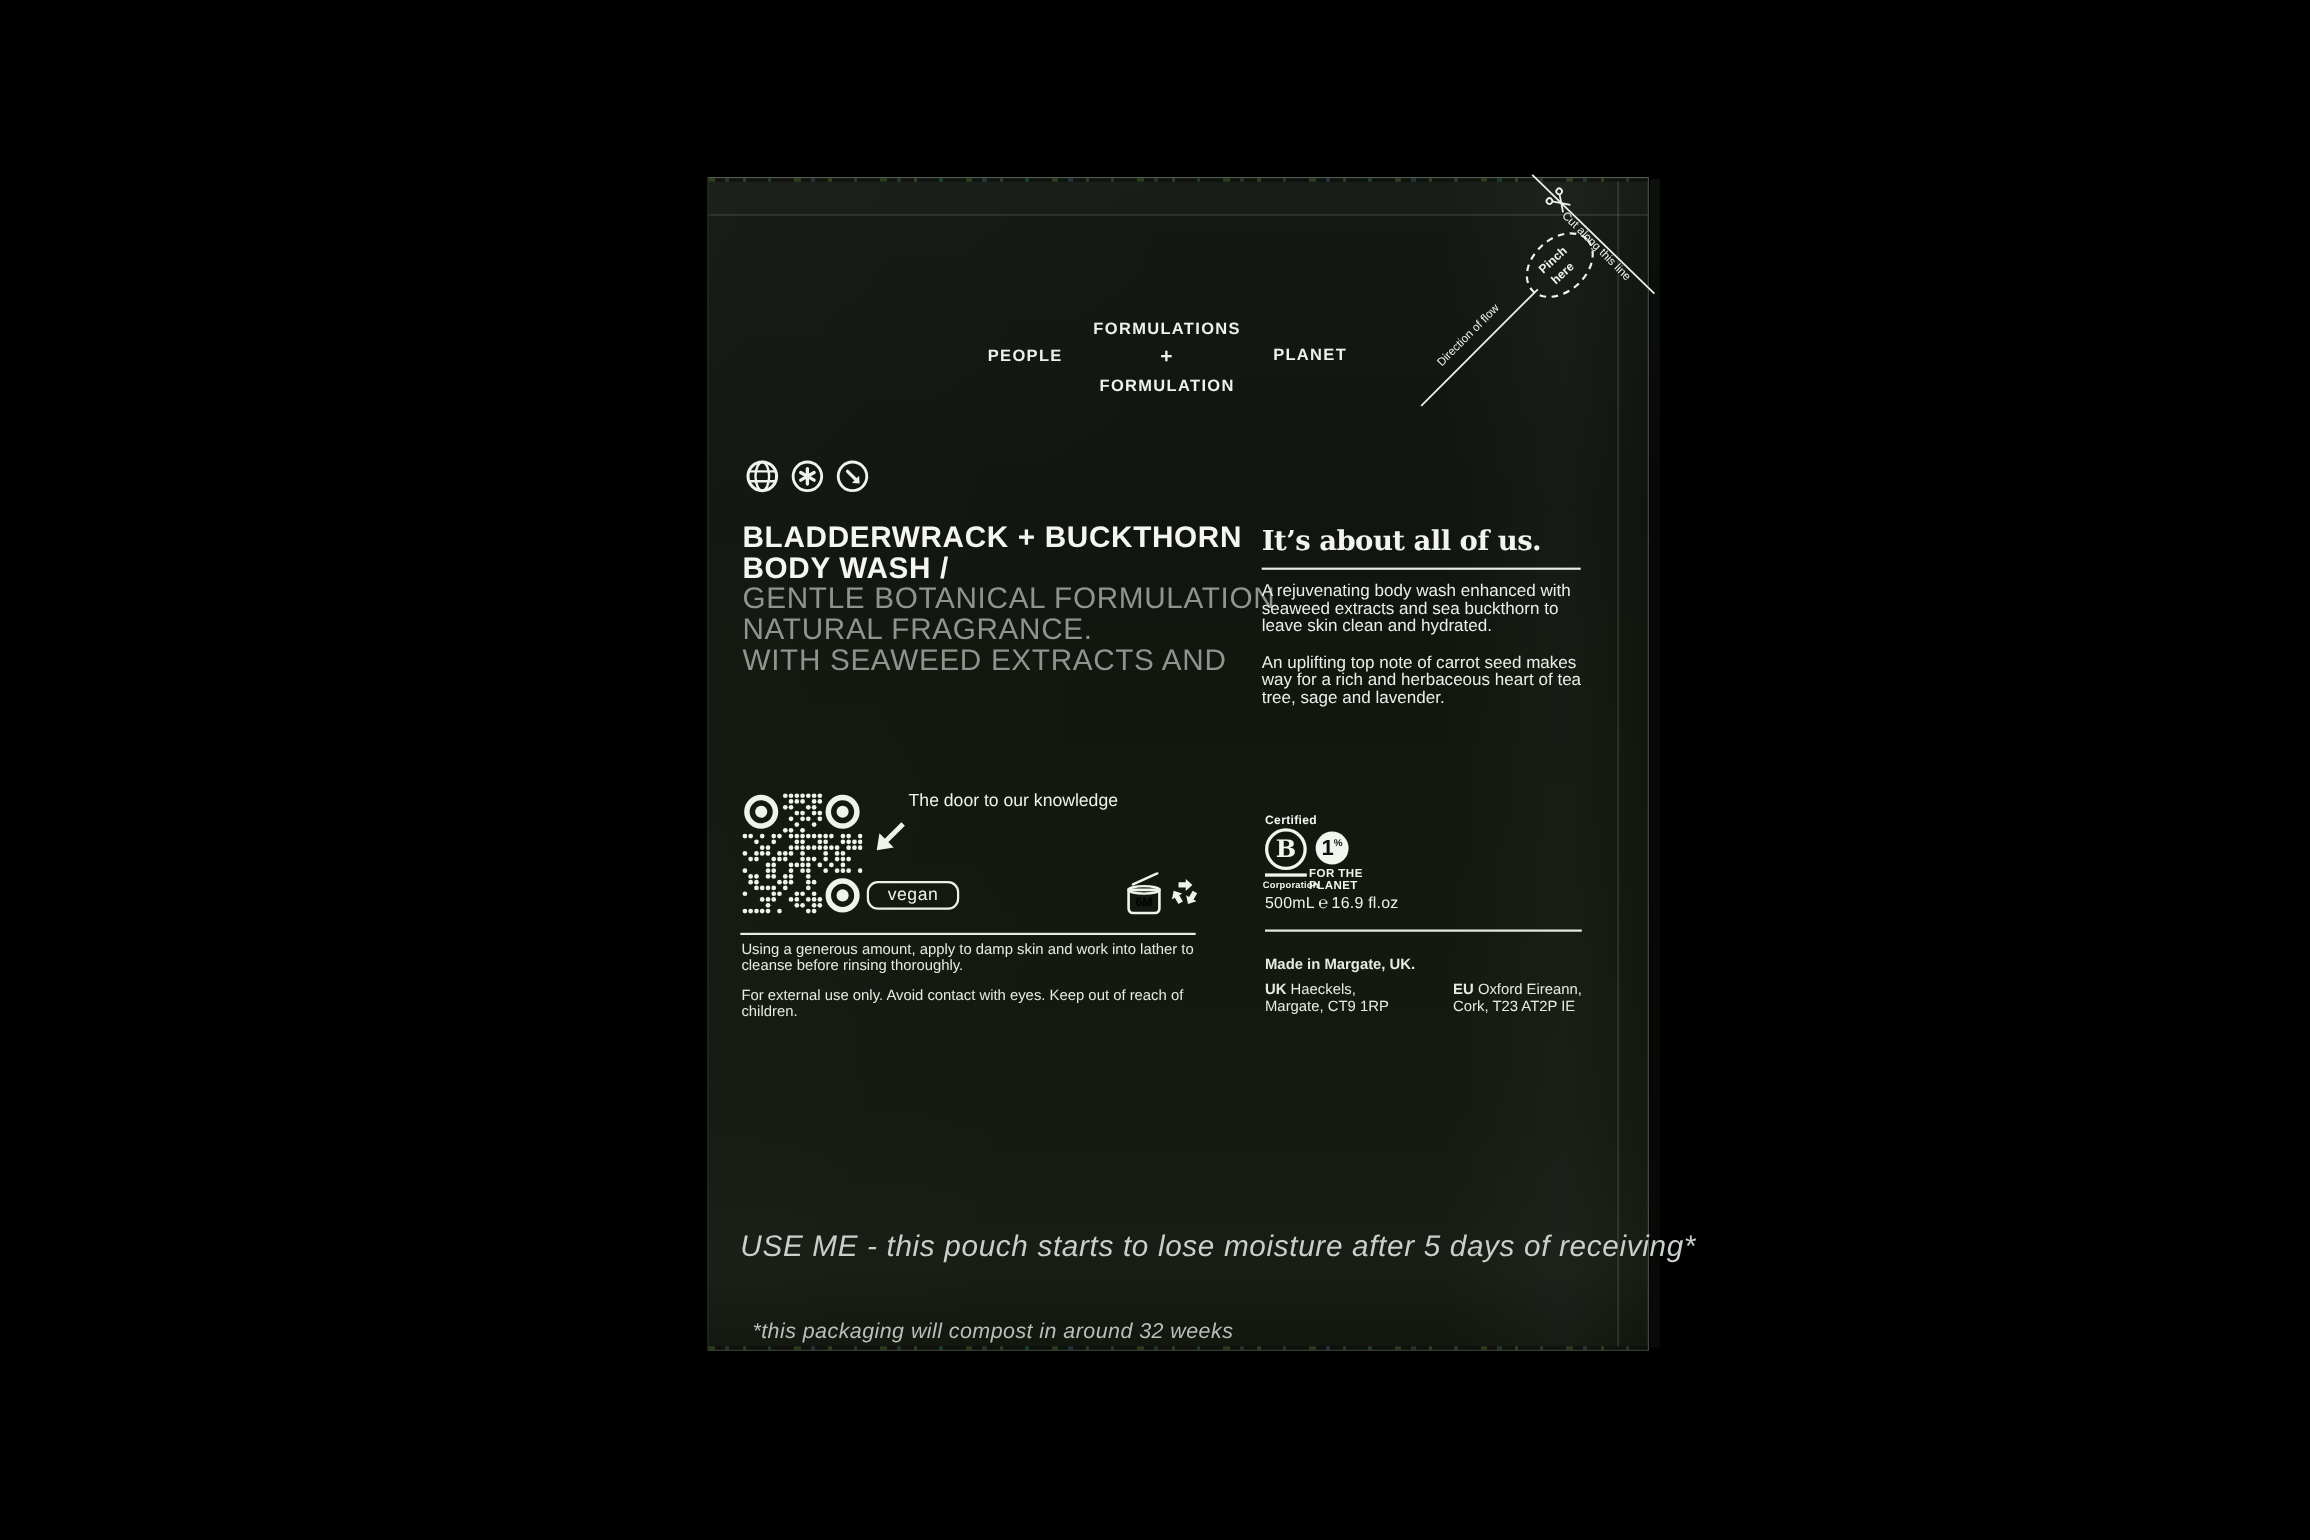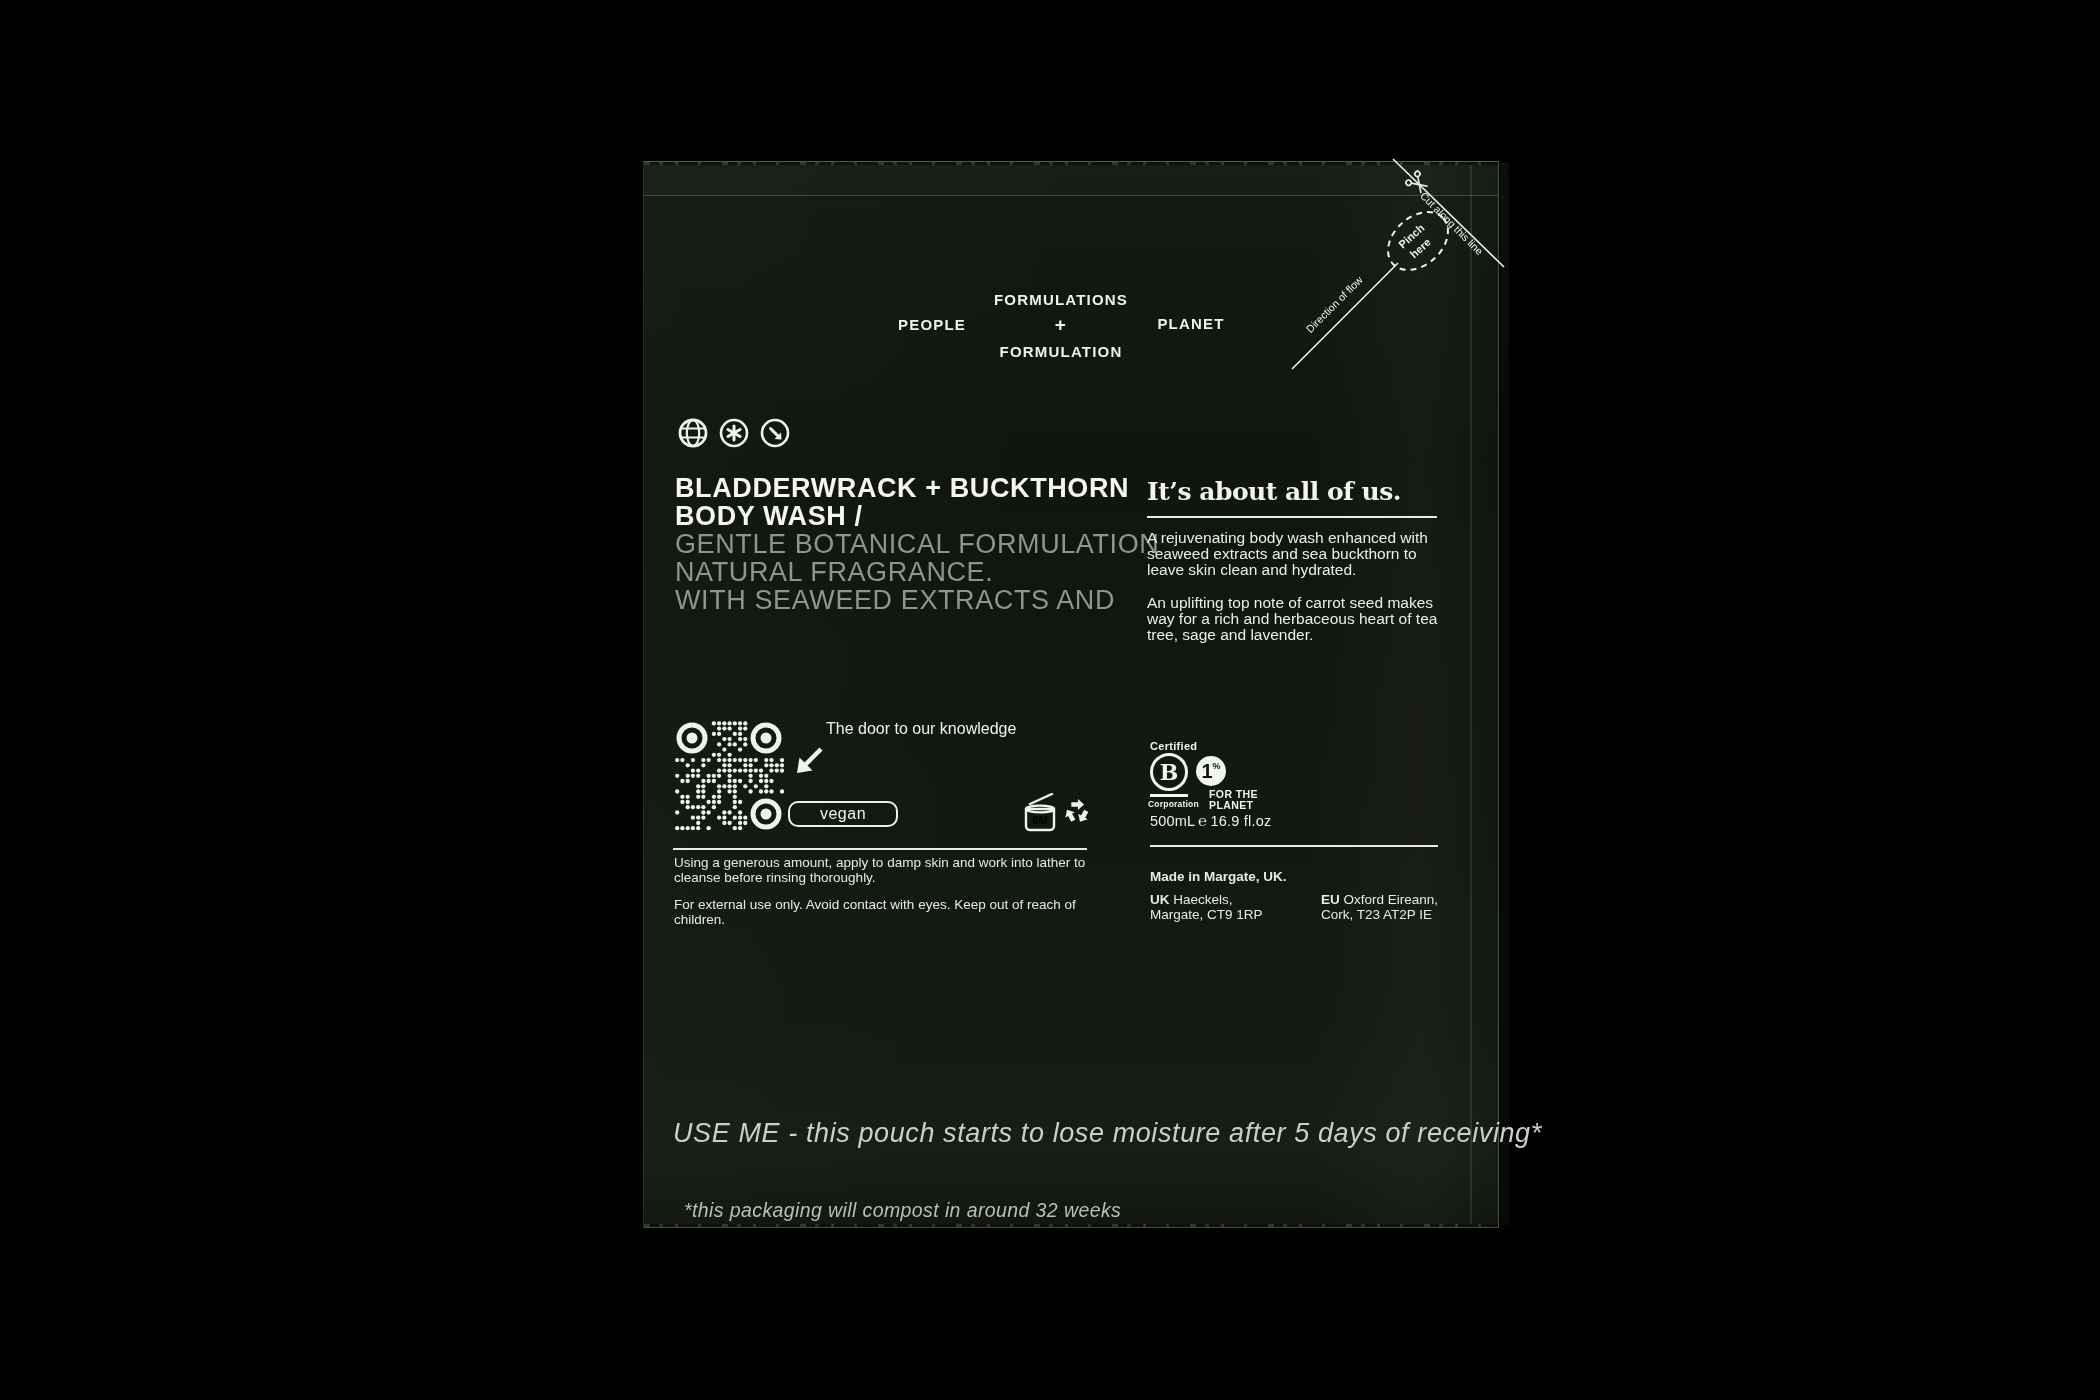--- a/index.html
+++ b/index.html
@@ -37,37 +37,37 @@
   
   .about{position:absolute;left:503px;width:296px;}
   .about-h{position:absolute;top:-37px;left:0;font-family:"DejaVu Serif",serif;font-weight:bold;
            font-size:25px;letter-spacing:-0.5px;color:#f3f4ee;white-space:nowrap;}
   .rule{position:absolute;background:#e9ebe4;height:2px;}
   .about-p{position:absolute;left:0;font-size:15.5px;line-height:16px;color:#eceee8;}
   
   .qr{position:absolute;left:30px;top:558px;}
   .qr-caption{position:absolute;left:146px;top:558px;font-size:16px;color:#f0f2ec;white-space:nowrap;margin-left:36px;}
   .dl-arrow{position:absolute;left:149px;top:582px;}
-  .vegan{position:absolute;left:144px;top:639px;width:110px;height:26px;border:2px solid #eef0e9;
+  .vegan{position:absolute;left:144px;top:639px;width:84px;height:26px;border:2px solid #eef0e9;
          border-radius:10px;display:flex;align-items:center;justify-content:center;
          font-size:16px;color:#f0f2ec;box-sizing:border-box;letter-spacing:.5px;}
   .pao{position:absolute;left:377px;top:631px;}
   .recycle{position:absolute;left:418px;top:634px;}
   
   .cert{position:absolute;left:506px;top:578px;width:150px;font-weight:bold;color:#f2f4ee;}
   .cert-certified{font-size:11px;letter-spacing:.3px;}
   .bcircle{position:absolute;left:0;top:13px;width:38px;height:38px;border:3px solid #f2f4ee;
            border-radius:50%;box-sizing:border-box;display:flex;align-items:center;justify-content:center;
            font-family:"DejaVu Serif",serif;font-size:22px;}
   .bbar{position:absolute;left:0;top:54px;width:38px;height:3px;background:#f2f4ee;}
   .bcorp-word{position:absolute;left:-2px;top:59px;font-size:8.5px;letter-spacing:.2px;}
   .onep{position:absolute;left:46px;top:16px;width:30px;height:30px;background:#f2f4ee;border-radius:50%;
         color:#0c100c;display:flex;align-items:center;justify-content:center;font-size:20px;}
   .onep .pct{font-size:9px;margin:-10px 0 0 0px;}
-  .planet{position:absolute;left:59px;top:49px;font-size:10.5px;line-height:11px;letter-spacing:.4px;}
+  .planet{position:absolute;left:40px;top:49px;font-size:10.5px;line-height:11px;letter-spacing:.4px;}
   .volume{position:absolute;left:506px;top:650px;font-size:14.5px;color:#eef0ea;letter-spacing:.2px;white-space:nowrap;}
   .volume .est{font-size:15px;padding:0 3px;}
   
   .usage{position:absolute;left:30px;top:694px;width:420px;font-size:13.5px;line-height:14.5px;color:#e8eae4;}
   .usage p{margin:0 0 13px 0;}
   .origin{position:absolute;left:506px;top:707px;font-size:13.5px;line-height:15px;color:#e8eae4;}
   .origin .mi{font-weight:bold;font-size:13.5px;margin-bottom:11px;}
   .addr{position:absolute;top:23px;white-space:nowrap;}
   .addr b{font-weight:bold;}
   

